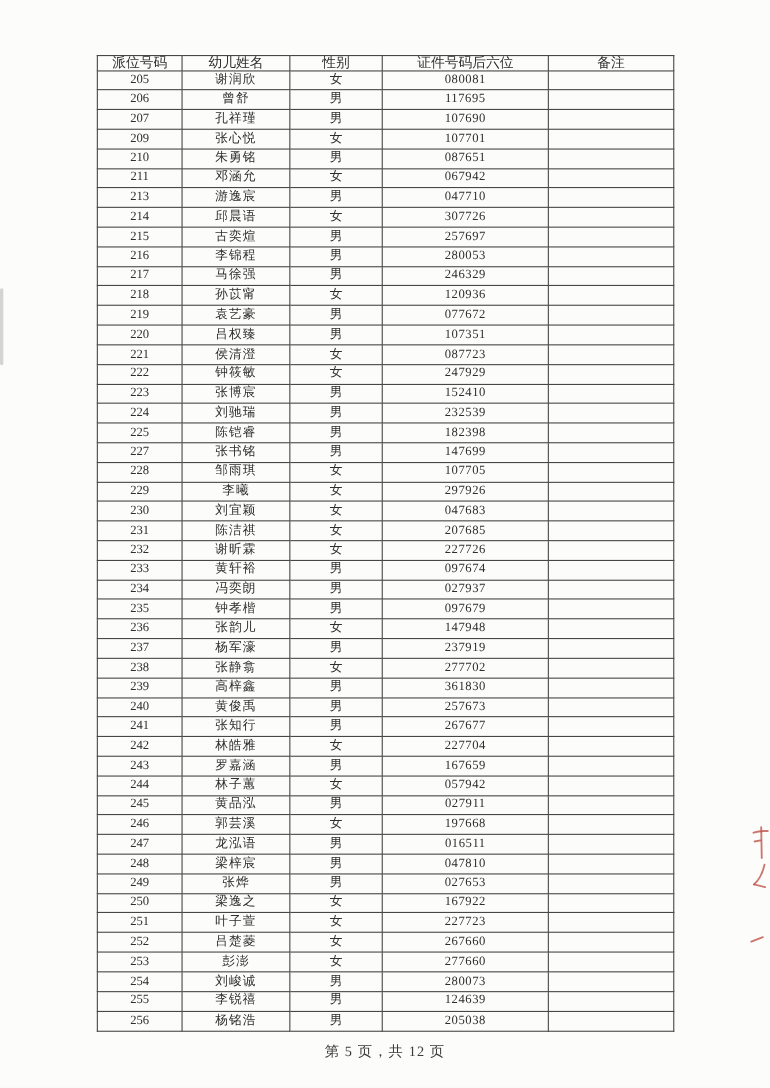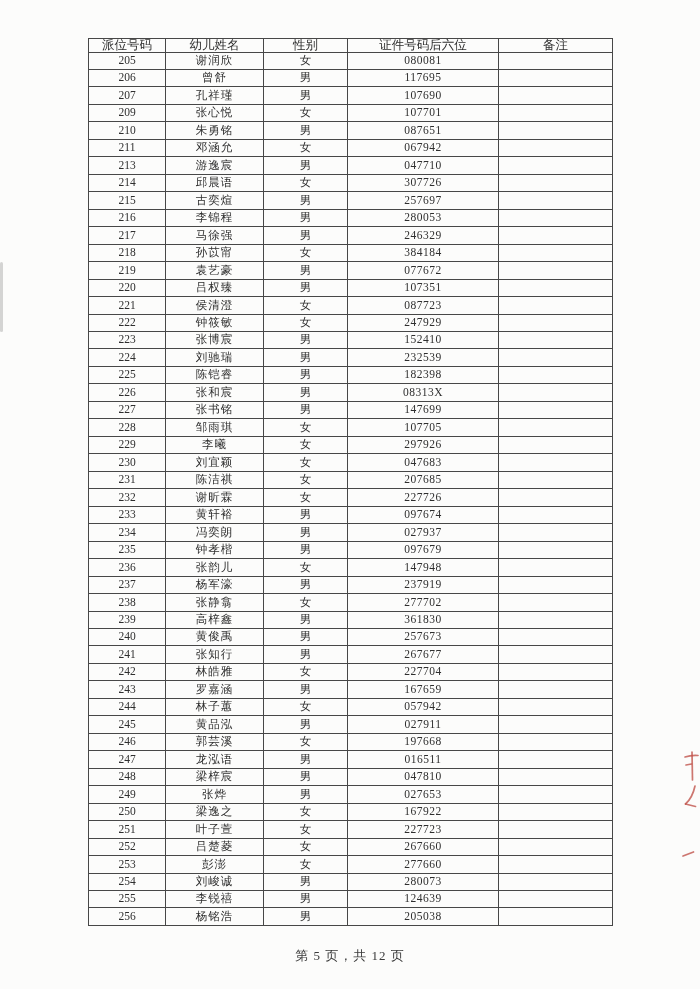--- a/index.html
+++ b/index.html
@@ -2,21 +2,21 @@
 <html><head>
 <meta charset="utf-8">
 <style>
   html,body{margin:0;padding:0;background:#e9e9e9;}
   .page{
     position:relative;width:700px;height:989px;margin:0 auto;
     background:#fcfcfb;overflow:hidden;
     font-family:"Liberation Serif","DejaVu Serif",serif;
   }
   table.roster{
-    position:absolute;left:88px;top:38px;width:524px;height:888px;
+    position:absolute;left:88px;top:50px;width:524px;height:888px;
     border-collapse:collapse;table-layout:fixed;
     border:1.6px solid #3a3a3a;
   }
   .roster th,.roster td{
     border:1px solid #474747;
     padding:0;margin:0;
     text-align:center;vertical-align:middle;
     font-size:11.5px;line-height:1;
     color:#2e2e2e;font-weight:normal;
     white-space:nowrap;overflow:hidden;
@@ -136,21 +136,21 @@
           <td class="c-no">217</td>
           <td class="c-name">马徐强</td>
           <td class="c-gender">男</td>
           <td class="c-id6">246329</td>
           <td class="c-remark"></td>
         </tr>
         <tr>
           <td class="c-no">218</td>
           <td class="c-name">孙苡甯</td>
           <td class="c-gender">女</td>
-          <td class="c-id6">384184</td>
+          <td class="c-id6">120936</td>
           <td class="c-remark"></td>
         </tr>
         <tr>
           <td class="c-no">219</td>
           <td class="c-name">袁艺豪</td>
           <td class="c-gender">男</td>
           <td class="c-id6">077672</td>
           <td class="c-remark"></td>
         </tr>
         <tr>
@@ -186,27 +186,20 @@
           <td class="c-name">刘驰瑞</td>
           <td class="c-gender">男</td>
           <td class="c-id6">232539</td>
           <td class="c-remark"></td>
         </tr>
         <tr>
           <td class="c-no">225</td>
           <td class="c-name">陈铠睿</td>
           <td class="c-gender">男</td>
           <td class="c-id6">182398</td>
-          <td class="c-remark"></td>
-        </tr>
-        <tr>
-          <td class="c-no">226</td>
-          <td class="c-name">张和宸</td>
-          <td class="c-gender">男</td>
-          <td class="c-id6">08313X</td>
           <td class="c-remark"></td>
         </tr>
         <tr>
           <td class="c-no">227</td>
           <td class="c-name">张书铭</td>
           <td class="c-gender">男</td>
           <td class="c-id6">147699</td>
           <td class="c-remark"></td>
         </tr>
         <tr>

